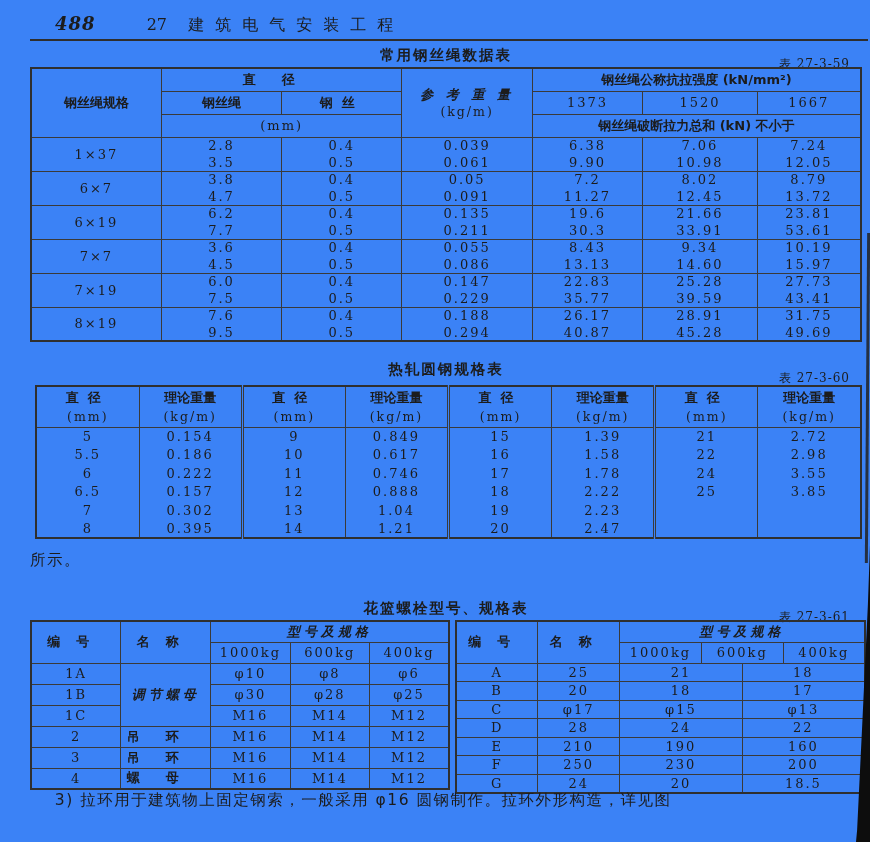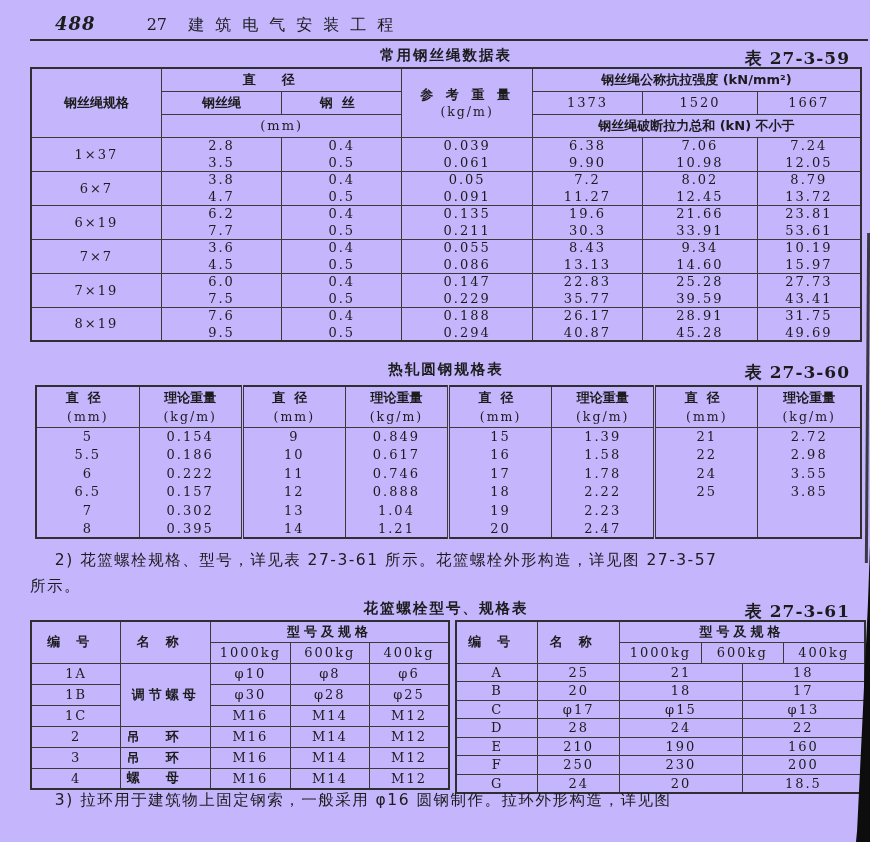--- a/index.html
+++ b/index.html
@@ -1,31 +1,31 @@
 <!DOCTYPE html>
 <html><head>
 <meta charset="utf-8">
 <style>
   html,body { margin:0; padding:0; background:#e9e7e2; }
   #page {
     position:relative; width:870px; height:842px;
-    background:#c4b5fd; color:#1c1c1c; overflow:hidden;
+    background:#3b82f6; color:#1c1c1c; overflow:hidden;
     font-family:"DejaVu Sans", sans-serif;
   }
   
   .phead { position:absolute; top:13px; left:55px; white-space:nowrap; }
   .pnum  { font-family:"DejaVu Serif", serif; font-style:italic; font-weight:bold; font-size:18px; letter-spacing:1px; }
   .chnum { margin-left:46px; font-family:"DejaVu Serif", serif; font-size:16px; }
   .chtitle { margin-left:16px; font-size:16px; letter-spacing:11px; }
   .hrule { position:absolute; top:39px; left:30px; width:838px; height:2px; background:#2e2e2e; }
 
   
   .cap { position:absolute; left:30px; width:832px; height:18px; }
   .cap-title { position:absolute; left:50%; transform:translateX(-50%); font-weight:bold; font-size:14.5px; letter-spacing:2px; white-space:nowrap; }
-  .cap-ref { position:absolute; right:12px; top:1px; font-weight:bold; font-size:17px; font-family:"DejaVu Serif", serif; letter-spacing:1px; white-space:nowrap; }
+  .cap-ref { position:absolute; right:12px; top:10px; font-weight:normal; font-size:12px; font-family:"DejaVu Serif", serif; letter-spacing:1px; white-space:nowrap; }
 
   
   .tbl { position:absolute; border-collapse:collapse; table-layout:fixed; border:2px solid #2f2f2f; }
   .tbl th, .tbl td { border:1px solid #3a3a3a; padding:0 2px; text-align:center; vertical-align:middle; font-weight:bold; font-size:13px; overflow:hidden; }
   .num { font-family:"DejaVu Serif", serif; font-weight:normal !important; font-size:12.5px; letter-spacing:2px; white-space:nowrap; }
 
   
   .t1 { top:67px; left:30px; width:832px; }
   .t1 thead tr { height:23px; }
   .t1 tbody tr { height:17px; }
@@ -50,21 +50,21 @@
   .t3l { top:620px; left:30px; width:420px; }
   .t3r { top:620px; left:455px; width:411px; }
   .t3l thead tr, .t3r thead tr { height:21px; }
   .t3l tbody tr { height:21px;margin-top:36px; }
   .t3r tbody tr { height:18.5px; }
 
   
   .ls-xl { letter-spacing:26px; }
   .ls-lg { letter-spacing:16px; }
   .ls-md { letter-spacing:9px; }
-  .ls-sm { letter-spacing:4px; }
+  .ls-sm { letter-spacing:4px;font-style:italic; }
   .nowrap { white-space:nowrap; }
 
   
   .edge-thin { position:absolute; right:1px; top:233px; width:3px; height:330px; background:#222; opacity:.85; transform:rotate(.4deg); }
   .edge-wedge { position:absolute; right:0; top:545px; width:14px; height:297px; background:#0d0d0d;
                 clip-path:polygon(100% 0, 100% 100%, 0 100%, 8% 96%, 45% 60%, 85% 20%); }
 </style>
 </head>
 <body>
 
@@ -342,21 +342,20 @@
           <td class="num">1.21</td>
           <td class="num dbl">20</td>
           <td class="num">2.47</td>
           <td class="num dbl"></td>
           <td class="num"></td>
         </tr>
       </tbody>
   </table>
 
   <div class="para p2">
-    <span class="indent">2) 花篮螺栓规格、型号，详见表 27-3-61 所示。花篮螺栓外形构造，详见图 27-3-57</span>
     <span>所示。</span>
   </div>
 
   <div class="cap" style="top:599px">
     <span class="cap-title">花篮螺栓型号、规格表</span>
     <span class="cap-ref">表 27-3-61</span>
   </div>
 
   <table class="tbl t3l">
     <colgroup>

